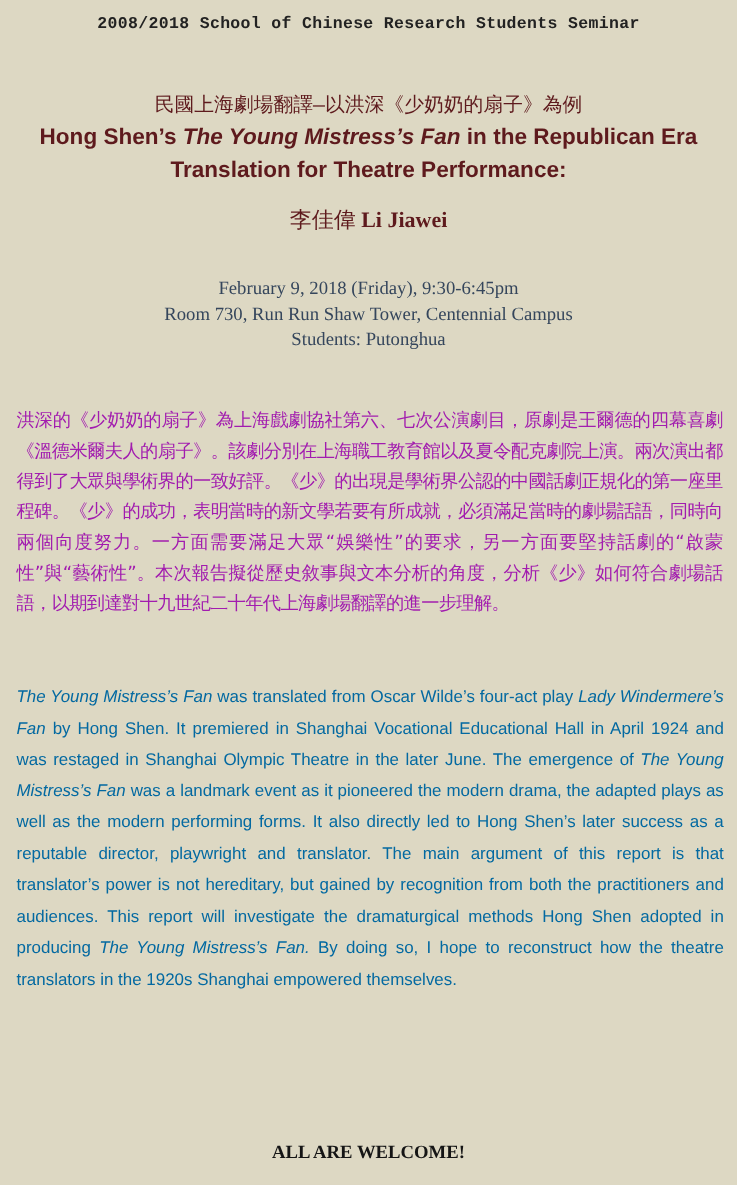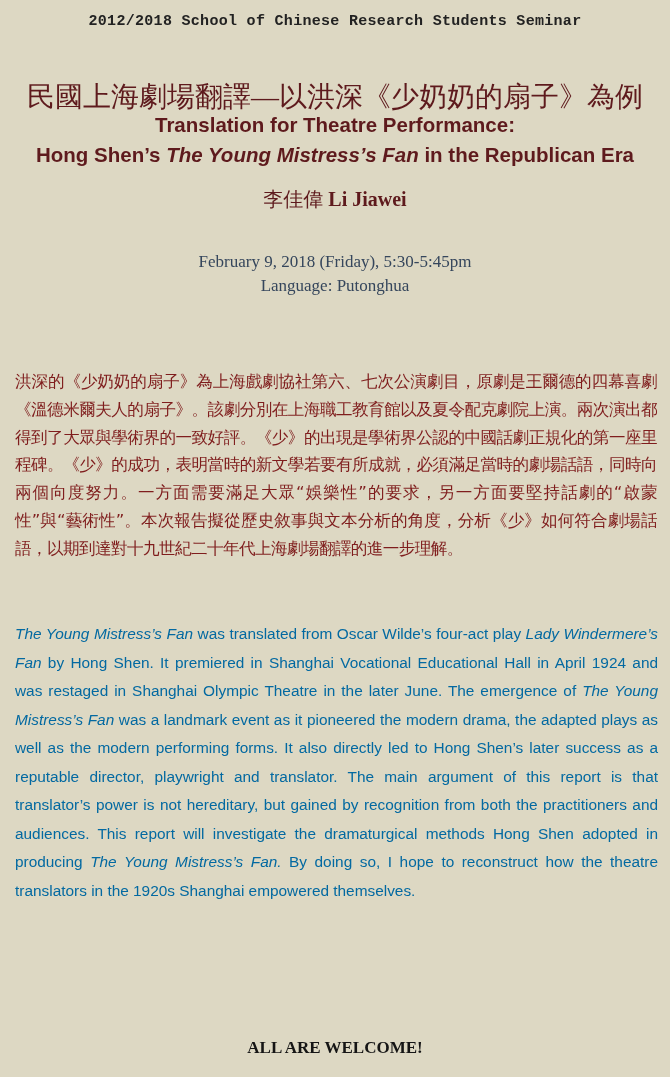--- a/index.html
+++ b/index.html
@@ -28,22 +28,22 @@
   }
   .title-block {
     position: absolute;
     top: 84px;
     left: 0;
     width: 670px;
     text-align: center;
     color: #5e1a1d;
   }
   .title-zh {
-    font-family: Liberation Serif, serif;
-    font-size: 28px;
+    font-family: Liberation Mono, monospace;
+    font-size: 18px;
     line-height: 26px;
     font-weight: normal;
   }
   .title-en {
     font-family: "Liberation Sans", sans-serif;
     font-weight: bold;
     font-size: 20.5px;
     line-height: 30px;
   }
   .title-en i { font-style: italic; }
@@ -76,21 +76,21 @@
     color: #35465c;
   }
   .abstract-zh {
     position: absolute;
     top: 368px;
     left: 15px;
     width: 642px;
     font-family: "DejaVu Sans", sans-serif;
     font-size: 16.6px;
     line-height: 27.8px;
-    color: #7f1d1d;
+    color: #a21caf;
     text-align: justify;
     letter-spacing: -0.6px;
   }
   .abstract-en {
     position: absolute;
     top: 620px;
     left: 15px;
     width: 643px;
     font-family: "Liberation Sans", sans-serif;
     font-size: 15.4px;
@@ -107,35 +107,36 @@
     text-align: center;
     font-family: "Liberation Serif", serif;
     font-weight: bold;
     font-size: 17px;
     color: #151515;
   }
 </style>
 </head>
 <body>
 
-<div class="header">2012/2018 School of Chinese Research Students Seminar</div>
+<div class="header">2008/2018 School of Chinese Research Students Seminar</div>
 
 <div class="title-block">
   <div class="title-zh">民國上海劇場翻譯—以洪深《少奶奶的扇子》為例</div>
+  <div class="title-en"><span>Hong Shen’s </span><i>The Young Mistress’s Fan</i><span> in the Republican Era</span></div>
   <div class="title-en">Translation for Theatre Performance:</div>
-  <div class="title-en"><span>Hong Shen’s </span><i>The Young Mistress’s Fan</i><span> in the Republican Era</span></div>
 </div>
 
 <div class="speaker">
   <span class="zh">李佳偉</span>
   <span class="en">Li Jiawei</span>
 </div>
 
 <div class="details">
-  <div>February 9, 2018 (Friday), 5:30-5:45pm</div>
-  <div>Language: Putonghua</div>
+  <div>February 9, 2018 (Friday), 9:30-6:45pm</div>
+  <div>Room 730, Run Run Shaw Tower, Centennial Campus</div>
+  <div>Students: Putonghua</div>
 </div>
 
 <div class="abstract-zh">洪深的《少奶奶的扇子》為上海戲劇協社第六、七次公演劇目，原劇是王爾德的四幕喜劇《溫德米爾夫人的扇子》。該劇分別在上海職工教育館以及夏令配克劇院上演。兩次演出都得到了大眾與學術界的一致好評。《少》的出現是學術界公認的中國話劇正規化的第一座里程碑。《少》的成功，表明當時的新文學若要有所成就，必須滿足當時的劇場話語，同時向兩個向度努力。一方面需要滿足大眾“娛樂性”的要求，另一方面要堅持話劇的“啟蒙性”與“藝術性”。本次報告擬從歷史敘事與文本分析的角度，分析《少》如何符合劇場話語，以期到達對十九世紀二十年代上海劇場翻譯的進一步理解。</div>
 
 <div class="abstract-en"><i>The Young Mistress’s Fan</i><span> was translated from Oscar Wilde’s four-act play </span><i>Lady Windermere’s Fan</i><span> by Hong Shen. It premiered in Shanghai Vocational Educational Hall in April 1924 and was restaged in Shanghai Olympic Theatre in the later June. The emergence of </span><i>The Young Mistress’s Fan</i><span> was a landmark event as it pioneered the modern drama, the adapted plays as well as the modern performing forms. It also directly led to Hong Shen’s later success as a reputable director, playwright and translator. The main argument of this report is that translator’s power is not hereditary, but gained by recognition from both the practitioners and audiences. This report will investigate the dramaturgical methods Hong Shen adopted in producing </span><i>The Young Mistress’s Fan.</i><span> By doing so, I hope to reconstruct how the theatre translators in the 1920s Shanghai empowered themselves.</span></div>
 
 <div class="welcome">ALL ARE WELCOME!</div>
 
 </body></html>

